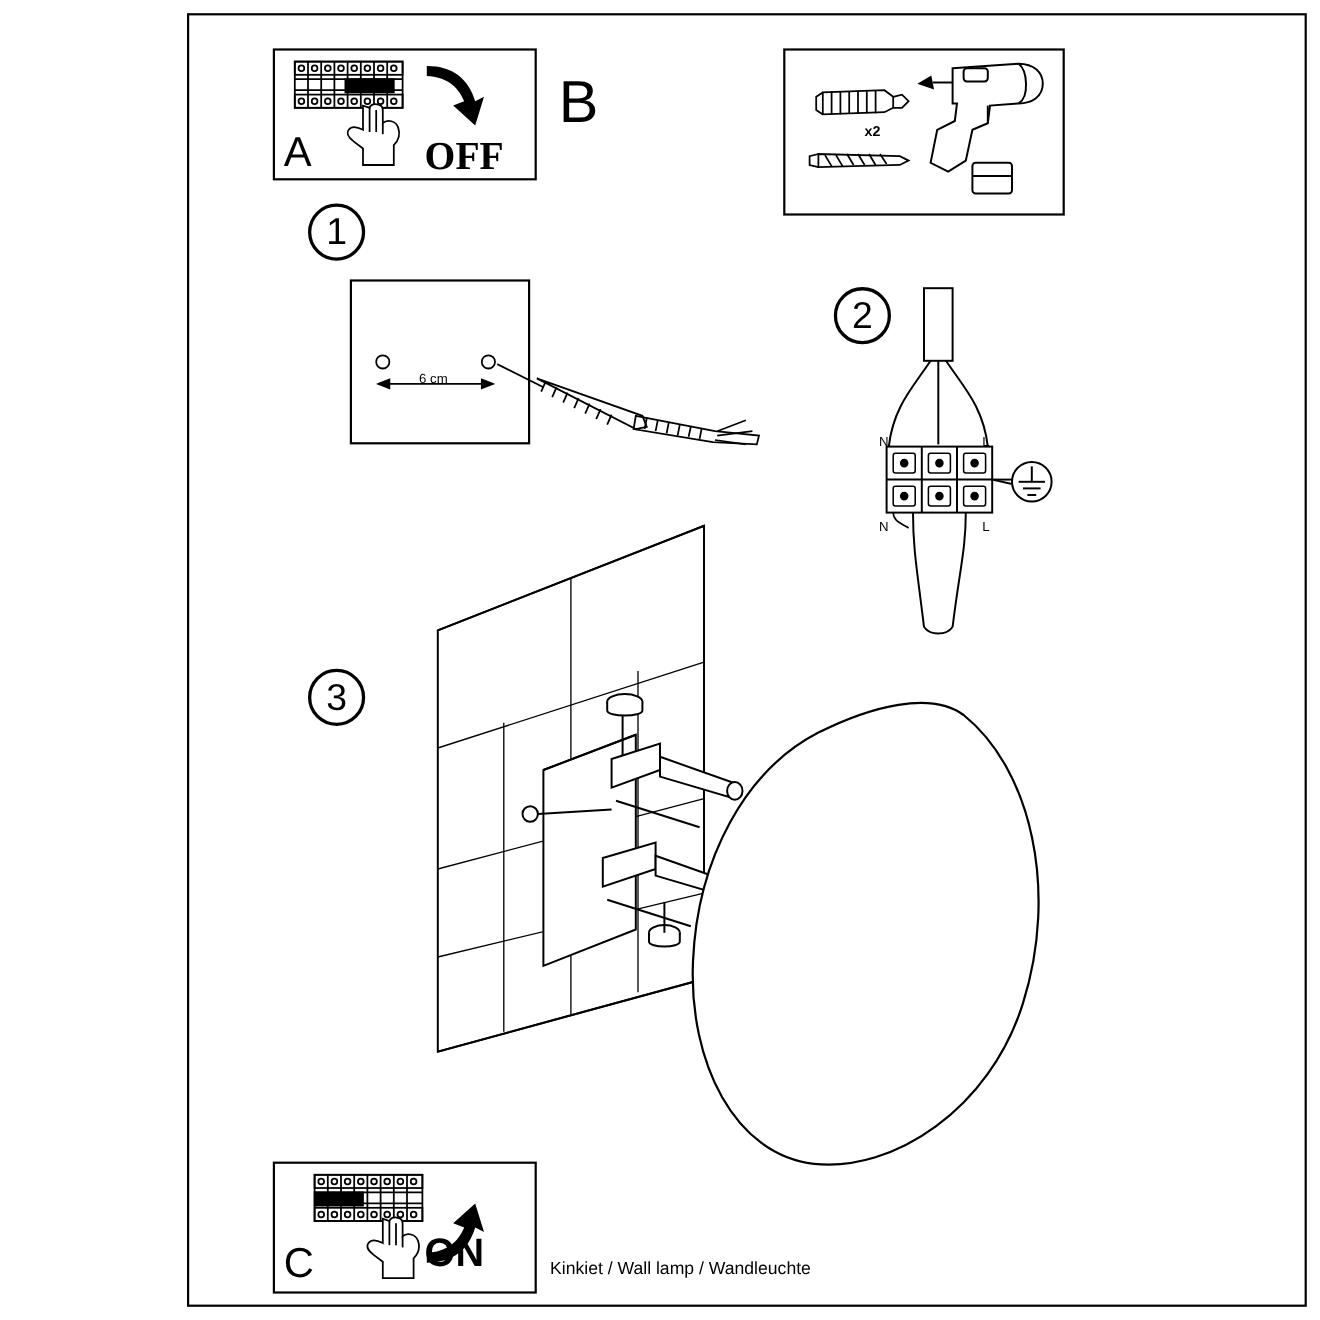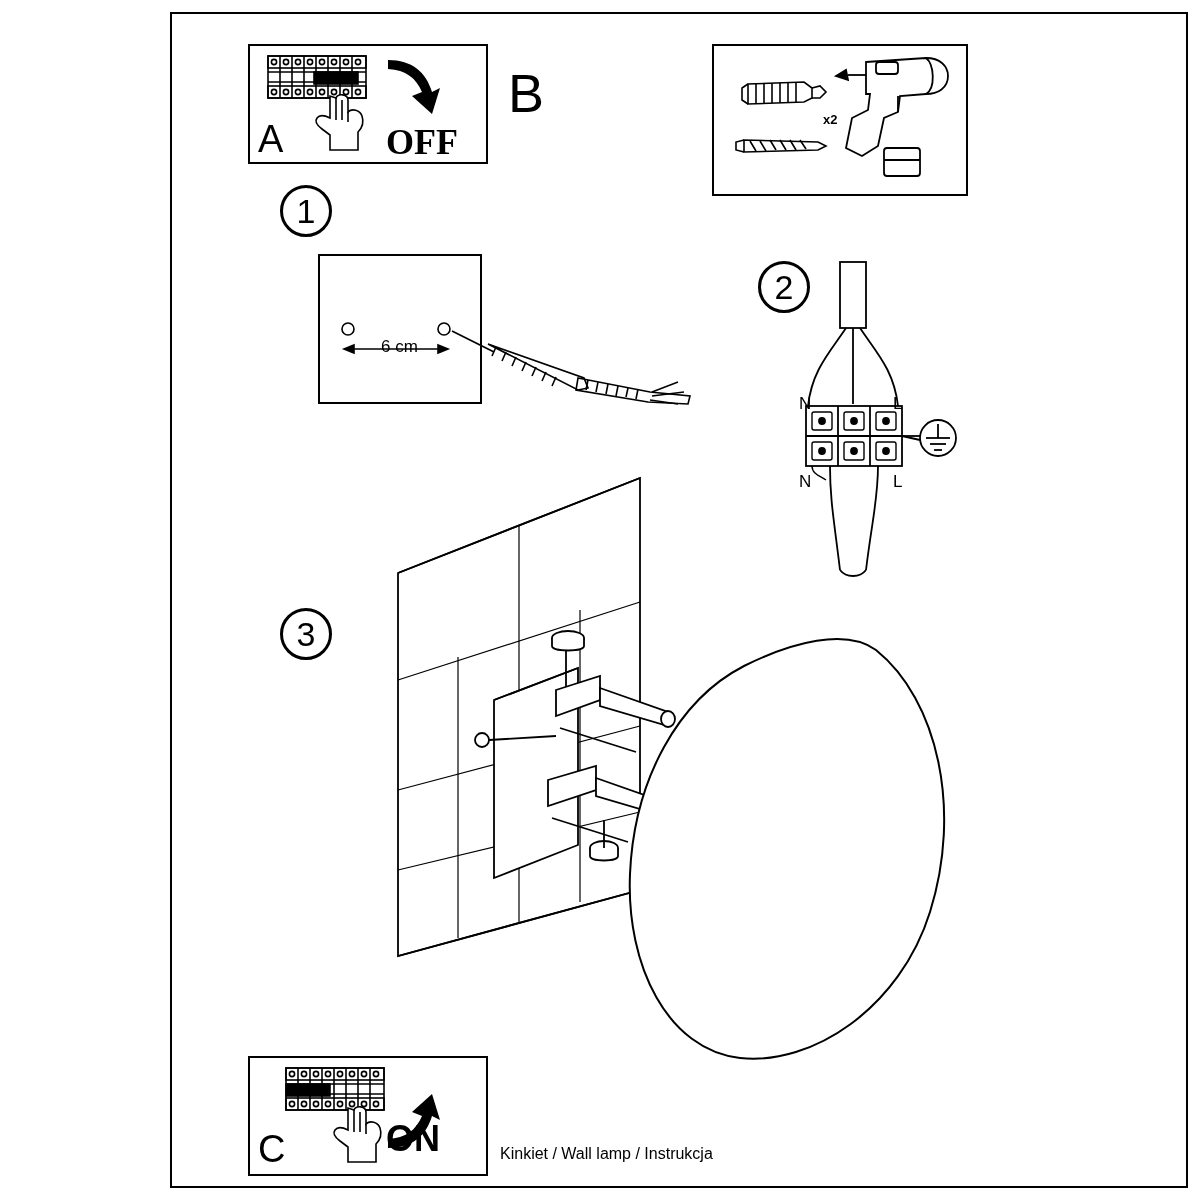--- a/index.html
+++ b/index.html
@@ -51,21 +51,21 @@
     font-weight: 400;
   }
   .med-letter {
     font-size: 38px;
   }
   .onoff {
     font-size: 36px;
     font-weight: bold;
   }
   .small {
-    font-size: 17px;
+    font-size: 12px;
   }
   .tiny {
     font-size: 13px;
     font-weight: bold;
   }
   .caption {
     font-size: 16px;
     line-height: 24px;
   }
   .stepnum {
@@ -96,32 +96,32 @@
 
   <div class="box" style="left:318px; top:254px; width:164px; height:150px;"></div>
 
   <div class="stepnum" style="left:280px; top:185px;">1</div>
   <div class="stepnum" style="left:758px; top:261px;">2</div>
   <div class="stepnum" style="left:280px; top:608px;">3</div>
 
   <div class="lbl med-letter" style="left:258px; top:118px;">A</div>
   <div class="lbl onoff" style="left:386px; top:121px;font-family:Liberation Serif, serif;">OFF</div>
   <div class="lbl big-letter" style="left:508px; top:62px;">B</div>
-  <div class="lbl tiny" style="left:786px; top:112px;margin-left:37px;">x2</div>
+  <div class="lbl tiny" style="left:786px; top:112px;">x2</div>
   <div class="lbl med-letter" style="left:258px; top:1128px;">C</div>
   <div class="lbl onoff" style="left:386px; top:1118px;">ON</div>
 
   <div class="lbl small" style="left:381px; top:337px;">6 cm</div>
 
   <div class="lbl small" style="left:799px; top:394px;">N</div>
   <div class="lbl small" style="left:893px; top:394px;">L</div>
   <div class="lbl small" style="left:799px; top:472px;">N</div>
   <div class="lbl small" style="left:893px; top:472px;">L</div>
 
-  <div class="lbl caption" style="left:500px; top:1142px;">Kinkiet / Wall lamp / Instrukcja</div>
+  <div class="lbl caption" style="left:500px; top:1142px;">Kinkiet / Wall lamp / Wandleuchte</div>
 
   <svg class="svg-layer" viewBox="0 0 1200 1200" xmlns="http://www.w3.org/2000/svg">
 
     <g fill="none" stroke="#000" stroke-width="1.6">
       <rect x="268" y="56" width="98" height="42"></rect>
       <rect x="268" y="56" width="98" height="12"></rect>
       <rect x="268" y="86" width="98" height="12"></rect>
       <line x1="268" y1="72" x2="366" y2="72"></line>
       <line x1="268" y1="82" x2="366" y2="82"></line>
       <g>

